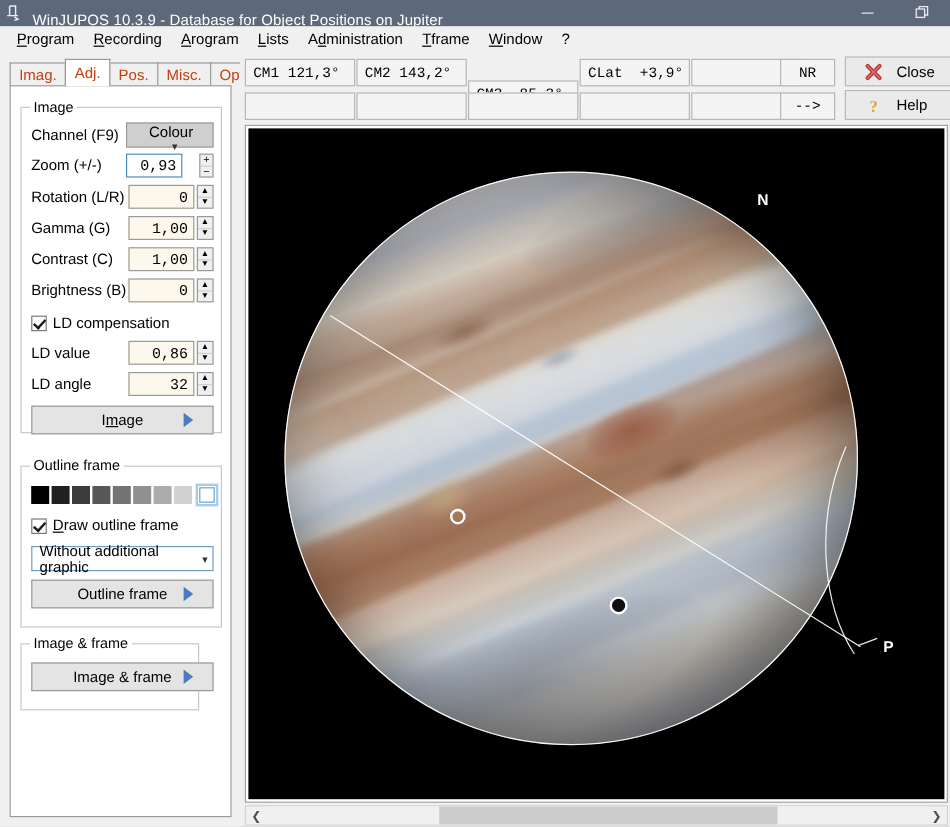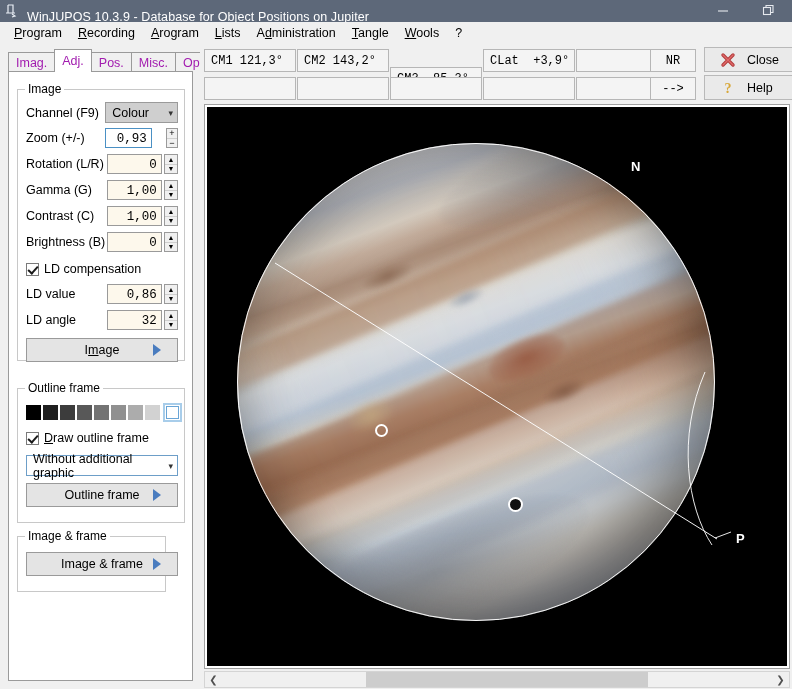--- a/index.html
+++ b/index.html
@@ -42,21 +42,21 @@
   .leftpanel {
     position:absolute; left:0; top:44px; width:200px; height:645px;
     background:#f0f0f0;
   }
   .tabrow {
     position:absolute; left:8px; top:5px; height:23px; display:flex; align-items:flex-end;
   }
   .tab {
     height:20px; padding:2px 7px 1px 7px; font-size:12.5px;
     border:1px solid #9a9a9a; border-bottom:none; background:#f0f0f0;
-    margin-right:-1px; color:#a21caf; line-height:17px;
+    margin-right:-1px; color:#c2410c; line-height:17px;
   }
   .tab.active {
     background:#fff; height:23px; position:relative; z-index:3;
     border-color:#9a9a9a; font-weight:normal; padding-top:3px;
   }
   .tabbody {
     position:absolute; left:8px; top:27px; width:185px; height:610px;
     background:#fff; border:1px solid #9a9a9a; border-top:1px solid #9a9a9a;
   }
 
@@ -242,43 +242,43 @@
       </div>
     </div>
   </div>
 
   <div class="menubar">
     <div class="menu-item"><u>P</u><span>rogram</span></div>
     <div class="menu-item"><u>R</u><span>ecording</span></div>
     <div class="menu-item"><u>A</u><span>rogram</span></div>
     <div class="menu-item"><u>L</u><span>ists</span></div>
     <div class="menu-item">A<u>d</u><span>ministration</span></div>
-    <div class="menu-item"><u>T</u><span>angle</span></div>
-    <div class="menu-item"><u>W</u><span>ools</span></div>
+    <div class="menu-item"><u>T</u><span>frame</span></div>
+    <div class="menu-item"><u>W</u><span>indow</span></div>
     <div class="menu-item">?</div>
   </div>
 
   <div class="leftpanel">
 
     <div class="tabrow">
       <div class="tab"><span>Imag.</span></div>
       <div class="tab active"><span>Adj.</span></div>
       <div class="tab"><span>Pos.</span></div>
       <div class="tab"><span>Misc.</span></div>
       <div class="tab"><span>Opt.</span></div>
     </div>
 
     <div class="tabbody">
 
       <div class="group" style="left:8px; top:17px; width:168px; height:272px;">
         <span class="glabel">Image</span>
 
         <div class="row" style="left:8px; top:12px; width:152px;">
           <span class="rlabel" style="width:86px;">Channel (F9)</span>
-          <div class="combo" style="width:78px;">
+          <div class="combo" style="width:78px;flex-direction:column;">
             <span>Colour</span>
             <span class="chev">▾</span>
           </div>
         </div>
 
         <div class="row" style="left:8px; top:38px; width:152px;gap:12px;">
           <span class="rlabel" style="width:86px;">Zoom (+/-)</span>
           <div class="field focus" style="width:57px;">0,93</div>
           <div class="spin plusminus">
             <div class="sb">+</div>

